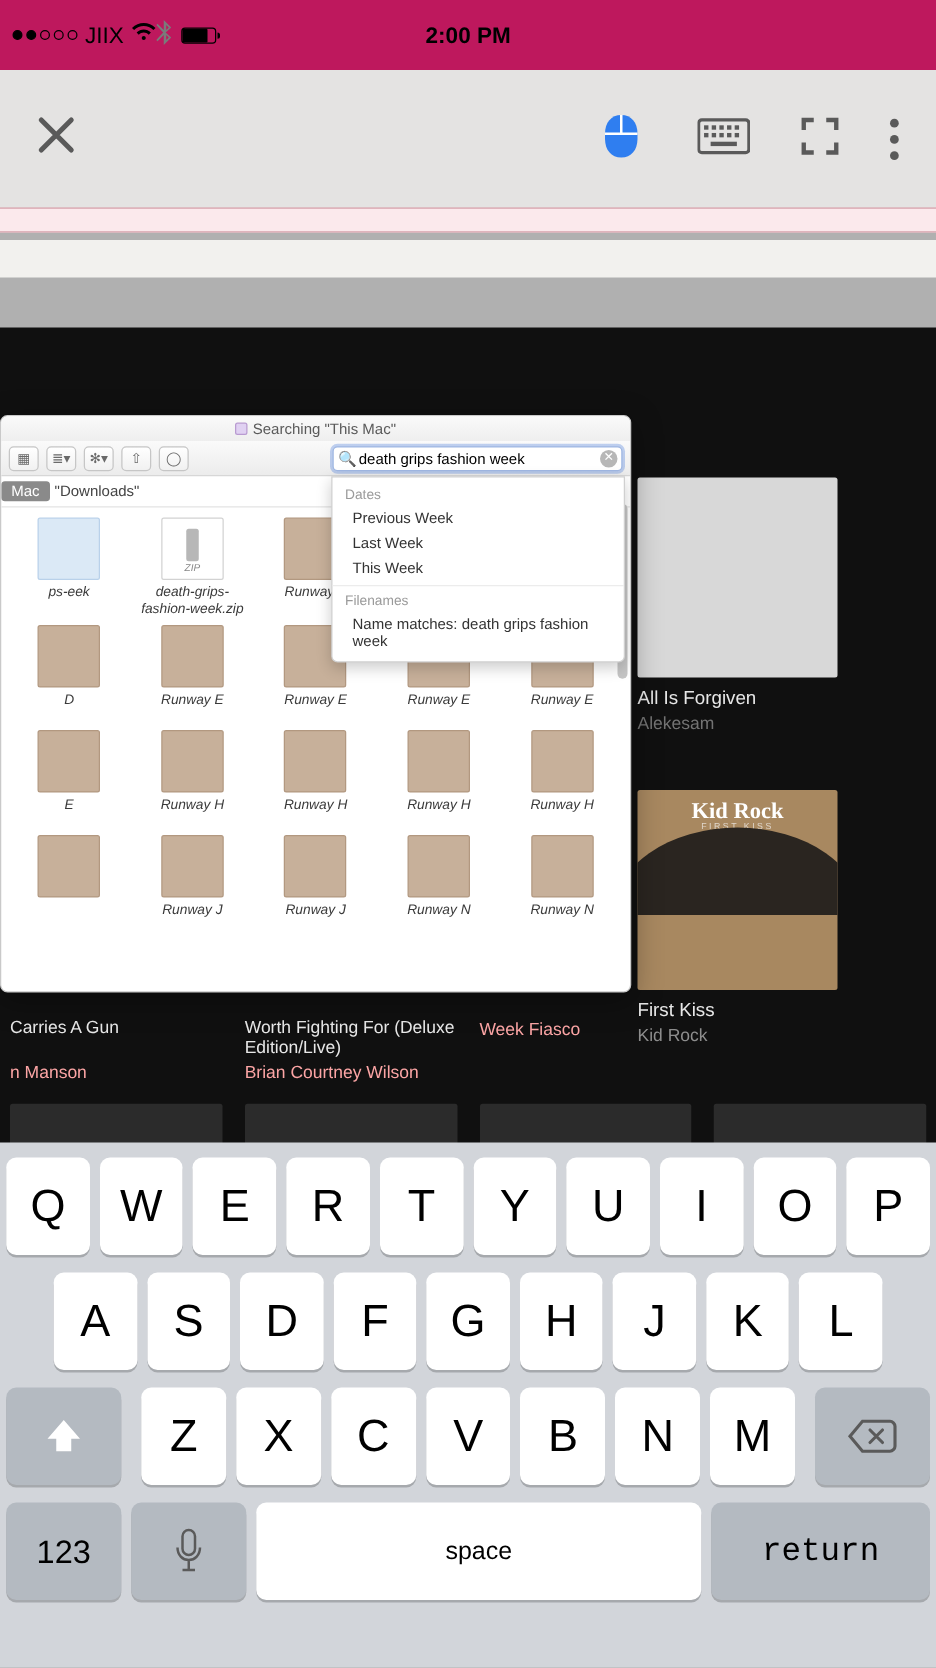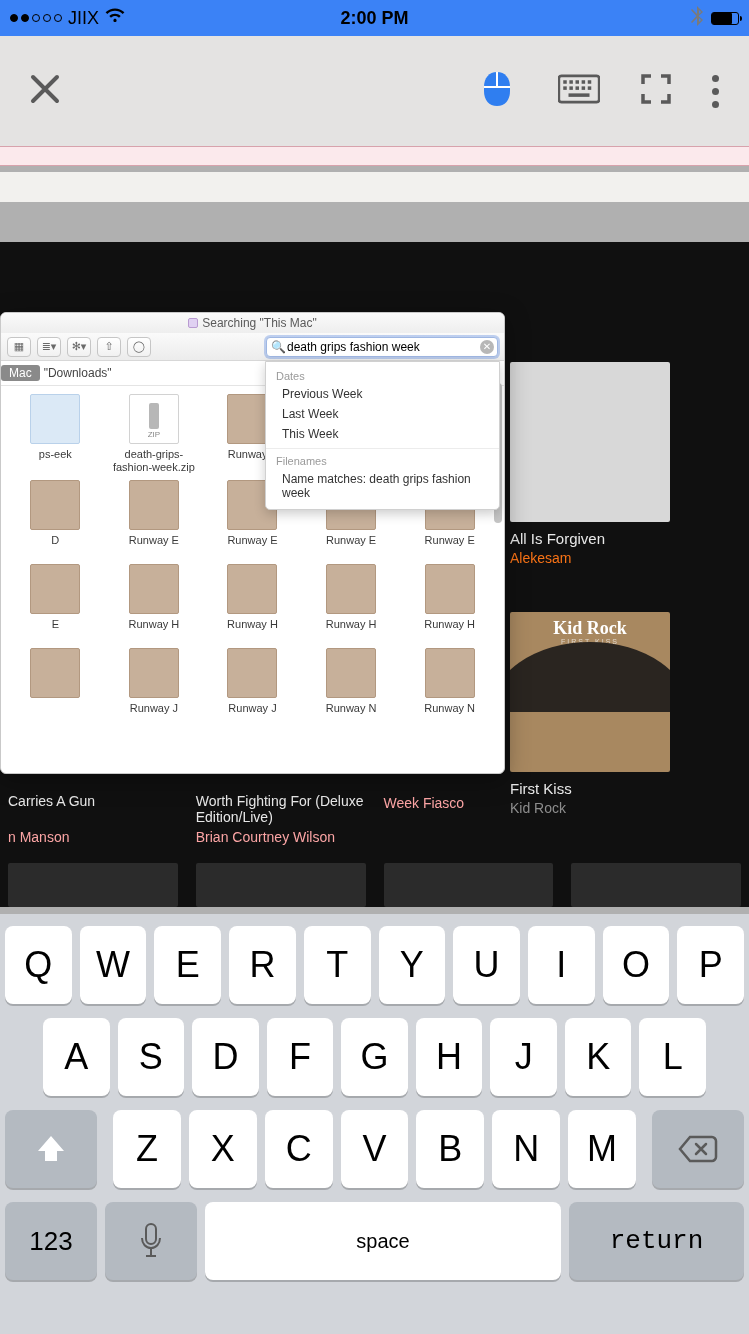--- a/index.html
+++ b/index.html
@@ -1,19 +1,19 @@
 <!DOCTYPE html>
 <html><head>
 <meta charset="utf-8">
 <style>
   * { margin: 0; padding: 0; box-sizing: border-box; font-family: -apple-system, "Helvetica Neue", Helvetica, Arial, sans-serif; }
   html, body { width: 749px; height: 1334px; overflow: hidden; background: #b0b0b0; }
 
   
-  .status-bar { height: 36px; background: #3b82f6; display: flex; align-items: center; justify-content: space-between; padding: 0 10px; color: #000; font-size: 18px; font-weight: 500; }
+  .status-bar { height: 56px; background: #be185d; display: flex; align-items: center; padding: 0 10px; color: #000; font-size: 18px; font-weight: 500; }
   .status-left { display: flex; align-items: center; gap: 6px; }
   .dots { display: flex; gap: 3px; }
   .dot { width: 8px; height: 8px; border-radius: 50%; border: 1.3px solid #000; }
   .dot.filled { background: #000; }
   .status-center { position: absolute; left: 50%; transform: translateX(-50%); font-weight: 600; }
   .status-right { display: flex; align-items: center; gap: 8px; }
   .battery { width: 28px; height: 13px; border: 1.5px solid #000; border-radius: 3px; position: relative; }
   .battery::after { content: ""; position: absolute; right: -4px; top: 3px; width: 2.5px; height: 5px; background: #000; border-radius: 0 2px 2px 0; }
   .battery-fill { height: 100%; width: 75%; background: #000; border-radius: 1px; }
   .bt-icon { color: #666; font-size: 18px; }
@@ -30,21 +30,21 @@
 
   
   .strip1 { height: 20px; background: #fbe9ec; border-top: 1px solid #d7a2ac; border-bottom: 1px solid #d7a2ac; }
   .strip2 { height: 30px; background: #f2f1ee; margin-top: 6px; }
 
   
   .remote { position: relative; background: #101010; margin-top: 40px; height: 665px; }
   .album1 { position: absolute; left: 510px; top: 120px; width: 160px; }
   .album1 .art { height: 160px; background: #d8d8d8; border-radius: 2px; }
   .album1 .title { color: #e8e8e8; font-size: 15px; margin-top: 8px; }
-  .album1 .artist { color: #f97316; font-size: 14px; margin-top: 3px; }
+  .album1 .artist { color: #737373; font-size: 14px; margin-top: 3px; }
   .album2 { position: absolute; left: 510px; top: 370px; width: 160px; }
   .album2 .art { height: 160px; background: #a88860; border-radius: 2px; position: relative; overflow: hidden; }
   .album2 .art .hat { position: absolute; top: 30px; left: -20px; right: -20px; height: 70px; background: #2a2520; border-radius: 50% 50% 0 0 / 100% 100% 0 0; }
   .album2 .art .kr { position: absolute; top: 6px; left: 0; right: 0; text-align: center; color: #fff; font-family: cursive; font-size: 18px; font-weight: bold; }
   .album2 .art .fk { position: absolute; top: 26px; left: 0; right: 0; text-align: center; color: #e0d7cc; font-size: 7px; letter-spacing: 2px; }
   .album2 .title { color: #e8e8e8; font-size: 15px; margin-top: 8px; }
   .album2 .artist { color: #8d8d8d; font-size: 14px; margin-top: 3px; }
 
   .bottom-row { position: absolute; left: 0; right: 0; bottom: 62px; display: flex; gap: 18px; padding: 0 8px; }
   .bcell { flex: 1; } 
@@ -63,21 +63,21 @@
   .tbtn.small { width: 24px; justify-content: center; padding: 0; }
   .search-wrap { margin-left: auto; position: relative; }
   .search-input { width: 232px; height: 20px; border: 1px solid #9fb7e2; border-radius: 4px; padding: 0 22px 0 20px; font-size: 12px; outline: none; box-shadow: 0 0 0 2px rgba(80,130,220,.35); }
   .search-wrap .mag { position: absolute; left: 5px; top: 3px; font-size: 12px; color: #8a8a8a; }
   .search-wrap .clr { position: absolute; right: 4px; top: 3px; width: 14px; height: 14px; border-radius: 50%; background: #b7b7b7; color: #fff; font-size: 10px; text-align: center; line-height: 14px; }
 
   .scope-bar { display: flex; gap: 4px; padding: 4px 10px; font-size: 12px; border-bottom: 1px solid #e4e4e4; align-items: center; }
   .scope-item { color: #444; }
   .scope-item.active { background: #8a8a8a; color: #fff; padding: 1px 8px; border-radius: 3px; margin-left: -10px; }
 
-  .file-grid { position: relative; padding: 8px 6px; display: grid; grid-template-columns: repeat(5, 1fr); gap: 6px 2px; }
+  .file-grid { position: relative; padding: 8px 6px; display: grid; grid-template-columns: repeat(5, 1fr); gap: 6px 2px; font-style: italic; }
   .file-item { text-align: center; font-size: 11px; color: #3a3a3a; }
   .file-item .ficon { width: 50px; height: 50px; margin: 0 auto 4px; background: #c7b09a; border: 1px solid #b29880; border-radius: 2px; }
   .file-item .ficon.zip { background: #fff; border: 1px solid #d2d2d2; position: relative; }
   .file-item .ficon.zip::after { content: "ZIP"; position: absolute; bottom: 4px; left: 0; right: 0; text-align: center; font-size: 8px; color: #888; }
   .file-item .ficon.zip::before { content: ""; position: absolute; top: 8px; left: 50%; transform: translateX(-50%); width: 10px; height: 26px; background: #b7b7b7; border-radius: 2px; }
   .file-item .ficon.generic { background: #dbe9f6; border: 1px solid #b9d1ea; }
   .file-item .fname { line-height: 1.2; word-break: break-word; min-height: 24px; }
 
   .finder-scrollbar { position: absolute; right: 2px; top: 70px; bottom: 4px; width: 8px; background: transparent; }
   .finder-scrollbar .thumb { width: 100%; height: 140px; background: #c5c5c5; border-radius: 4px; }

